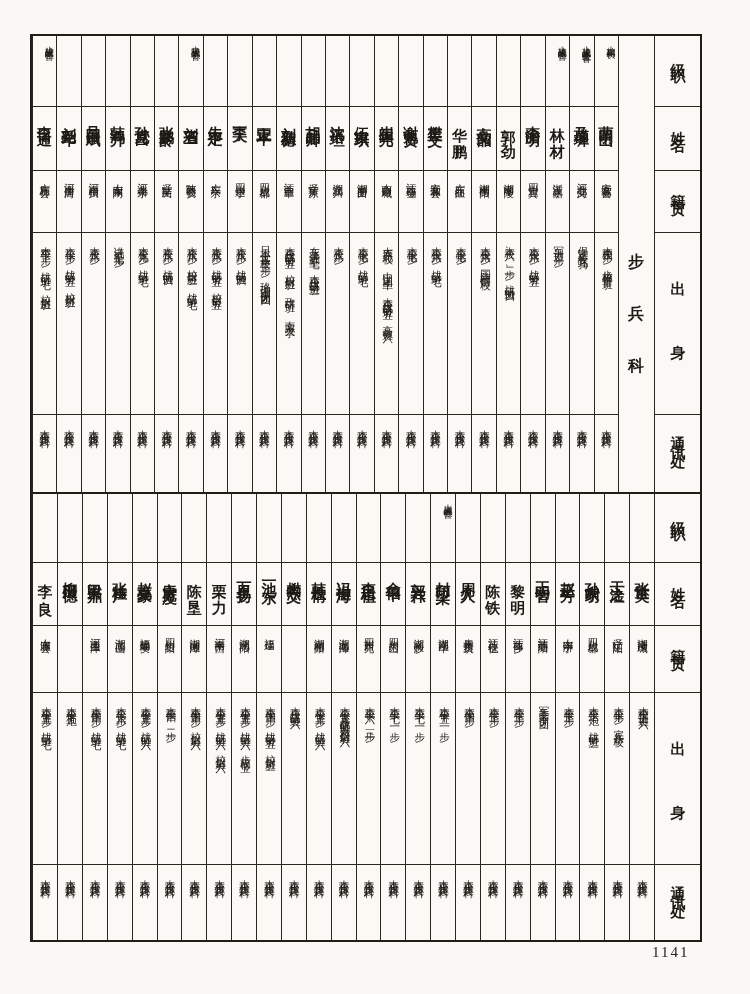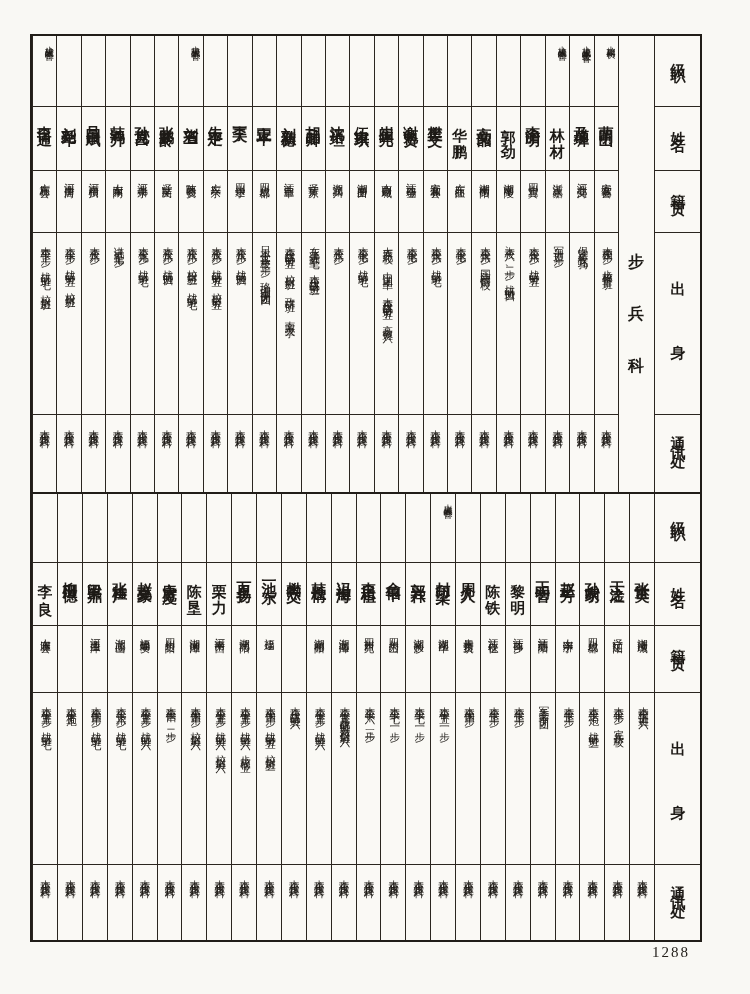--- a/index.html
+++ b/index.html
@@ -423,14 +423,14 @@
         </div>
         <div class="col person-col">
           <div class="cell c-rank" style="height: 68px;"></div>
           <div class="cell c-name name2" style="height: 63px;">李良</div>
           <div class="cell c-native" style="height: 67px;">山东潍县</div>
           <div class="cell c-origin" style="height: 172px;">本校十五步、战研班七</div>
           <div class="cell c-contact" style="height: 76px;">本校步兵科</div>
         </div>
       </div>
   </div>
-  <div class="page-number">1288</div>
+  <div class="page-number">1141</div>
 </div>
 
 </body></html>

